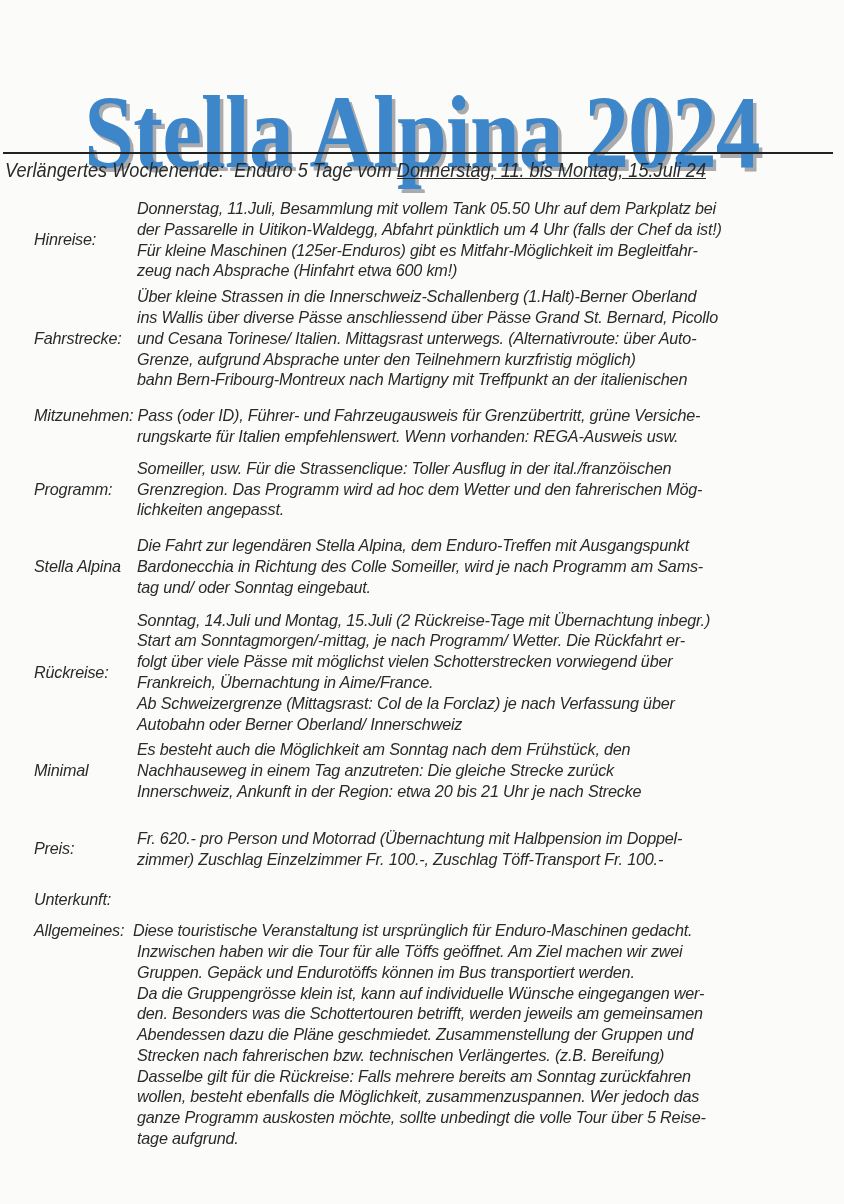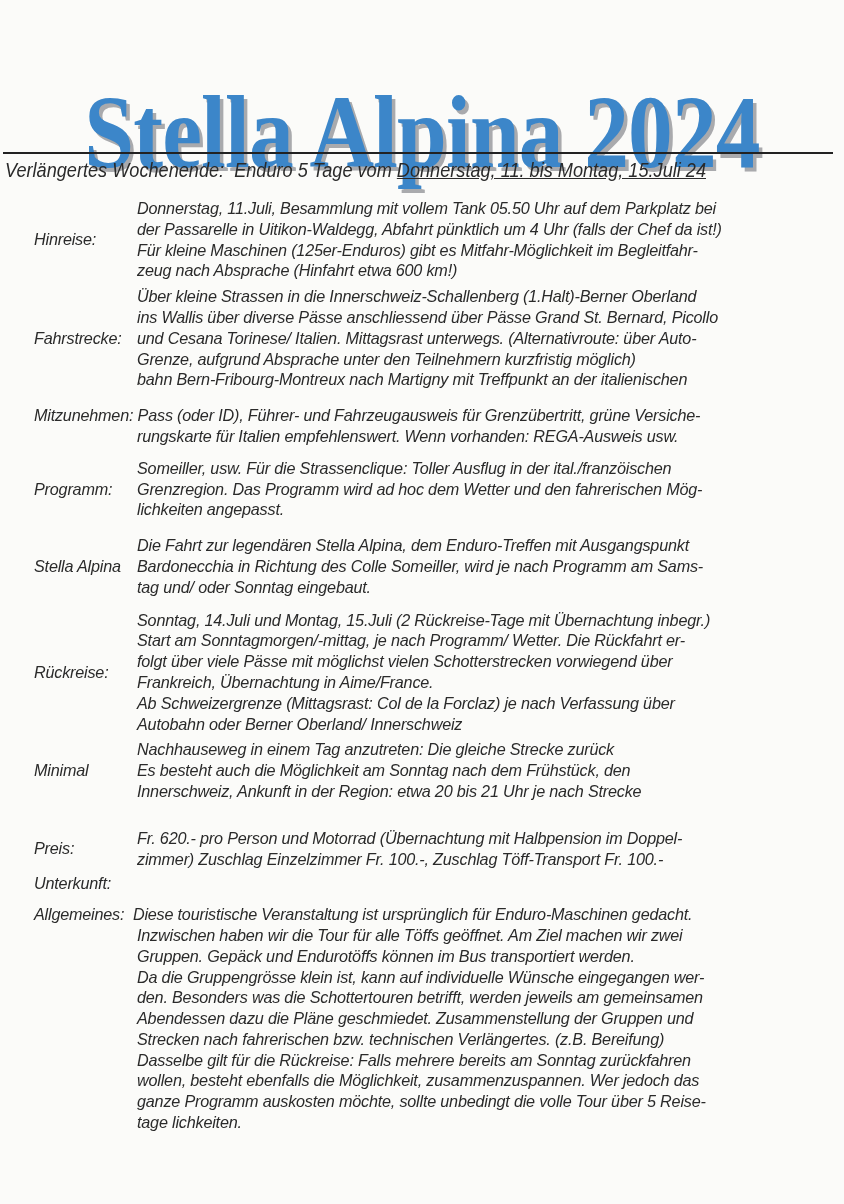--- a/index.html
+++ b/index.html
@@ -109,27 +109,27 @@
       <span class="line">folgt über viele Pässe mit möglichst vielen Schotterstrecken vorwiegend über</span>
       <span class="line">Frankreich, Übernachtung in Aime/France.</span>
       <span class="line">Ab Schweizergrenze (Mittagsrast: Col de la Forclaz) je nach Verfassung über</span>
       <span class="line">Autobahn oder Berner Oberland/ Innerschweiz</span>
     </div>
   </div>
 
   <div class="row" style="margin-bottom:26px">
     <div class="label">Minimal</div>
     <div class="content">
+      <span class="line">Es besteht auch die Möglichkeit am Sonntag nach dem Frühstück, den</span>
       <span class="line">Nachhauseweg in einem Tag anzutreten: Die gleiche Strecke zurück</span>
-      <span class="line">Es besteht auch die Möglichkeit am Sonntag nach dem Frühstück, den</span>
       <span class="line">Innerschweiz, Ankunft in der Region: etwa 20 bis 21 Uhr je nach Strecke</span>
     </div>
   </div>
 
-  <div class="row" style="margin-bottom:4px">
+  <div class="row" style="margin-bottom:20px">
     <div class="label">Preis:</div>
     <div class="content">
       <span class="line">Fr. 620.- pro Person und Motorrad (Übernachtung mit Halbpension im Doppel-</span>
       <span class="line">zimmer) Zuschlag Einzelzimmer Fr. 100.-, Zuschlag Töff-Transport Fr. 100.-</span>
     </div>
   </div>
 
   <div class="row" style="margin-bottom:10px">
     <div class="label">Unterkunft:</div>
   </div>
@@ -139,16 +139,16 @@
       <span class="line"><span>Allgemeines:</span>&nbsp; <span>Diese touristische Veranstaltung ist ursprünglich für Enduro-Maschinen gedacht.</span></span>
       <span class="line" style="padding-left:103px">Inzwischen haben wir die Tour für alle Töffs geöffnet. Am Ziel machen wir zwei</span>
       <span class="line" style="padding-left:103px">Gruppen. Gepäck und Endurotöffs können im Bus transportiert werden.</span>
       <span class="line" style="padding-left:103px">Da die Gruppengrösse klein ist, kann auf individuelle Wünsche eingegangen wer-</span>
       <span class="line" style="padding-left:103px">den. Besonders was die Schottertouren betrifft, werden jeweils am gemeinsamen</span>
       <span class="line" style="padding-left:103px">Abendessen dazu die Pläne geschmiedet. Zusammenstellung der Gruppen und</span>
       <span class="line" style="padding-left:103px">Strecken nach fahrerischen bzw. technischen Verlängertes. (z.B. Bereifung)</span>
       <span class="line" style="padding-left:103px">Dasselbe gilt für die Rückreise: Falls mehrere bereits am Sonntag zurückfahren</span>
       <span class="line" style="padding-left:103px">wollen, besteht ebenfalls die Möglichkeit, zusammenzuspannen. Wer jedoch das</span>
       <span class="line" style="padding-left:103px">ganze Programm auskosten möchte, sollte unbedingt die volle Tour über 5 Reise-</span>
-      <span class="line" style="padding-left:103px">tage lichkeiten.</span>
+      <span class="line" style="padding-left:103px">tage aufgrund.</span>
     </div>
   </div>
 </div>
 
 </body></html>

